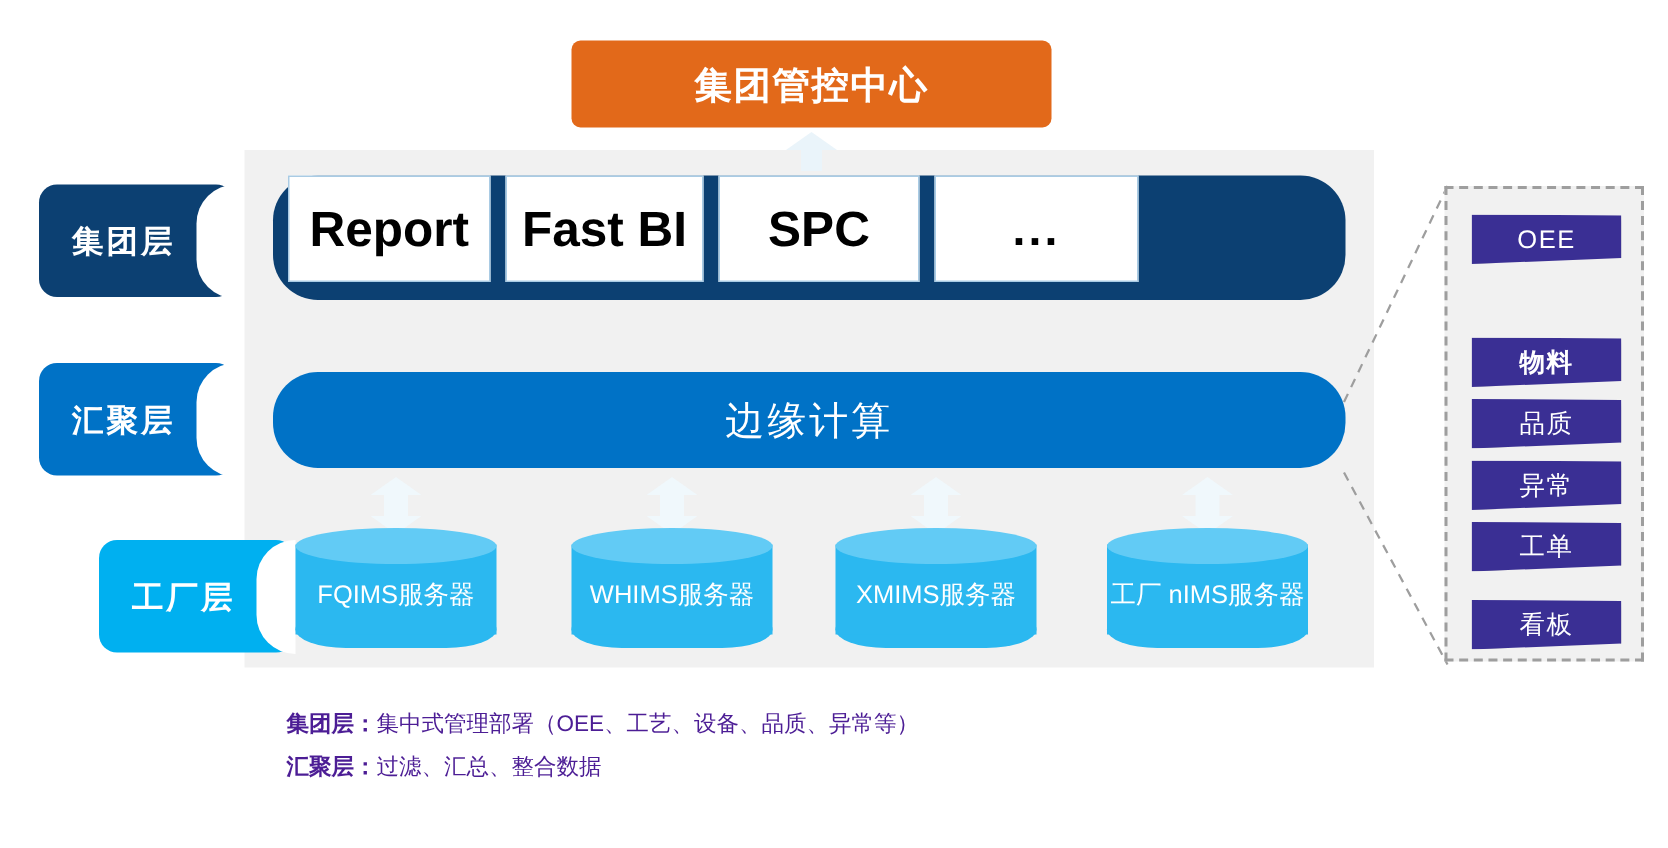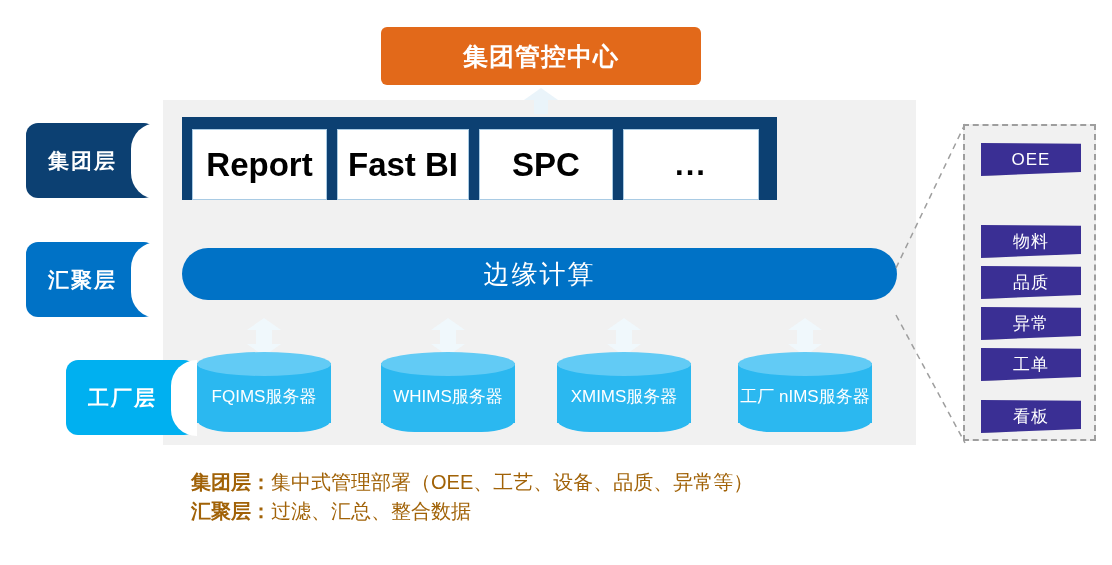--- a/index.html
+++ b/index.html
@@ -59,42 +59,42 @@
     position:absolute;right:-1px;top:50%;transform:translateY(-50%);
     width:26px;height:76px;background:#ffffff;
     border-radius:26px 0 0 26px;
   }
   #layer-tab-group{top:123px;background:#0c4072;}
   #layer-tab-aggregate{top:242px;background:#0072c6;}
   #layer-tab-factory{top:360px;background:#00b0f0;margin-left:40px;}
 
   
   #app-bar{
-    position:absolute;left:182px;top:117px;width:595px;height:83px;
+    position:absolute;left:182px;top:117px;width:715px;height:83px;
     background:#0c4072;
-    display:flex;align-items:flex-end;box-sizing:border-box;padding:0 5px;
+    display:flex;align-items:flex-start;box-sizing:border-box;padding:0 5px;border-radius:30px;
   }
   .app-box{
     height:71px;background:#ffffff;border:1px solid #a9cbe4;
     box-sizing:border-box;margin:0 5px;
     display:flex;align-items:center;justify-content:center;
     color:#000000;font-weight:bold;
   }
   .app-box.big{font-size:33px;}
   .app-box.small{font-size:17px;letter-spacing:1px;}
   .app-box.dots{font-size:31px;letter-spacing:2px;}
   #app-box-report{width:135px;}
   #app-box-fastbi{width:132px;}
   #app-box-spc{width:134px;}
   #app-box-warroom{width:125px;}
   #app-box-more{width:136px;}
 
   
   #edge-bar{
-    position:absolute;left:182px;top:248px;width:715px;height:52px;
+    position:absolute;left:182px;top:248px;width:715px;height:64px;
     background:#0072c6;display:flex;align-items:center;justify-content:center;border-radius:30px;
   }
   #edge-bar .lbl{color:#ffffff;font-size:26px;letter-spacing:2px;}
 
   
   .cyl{position:absolute;top:352px;width:134px;height:82px;}
   .cyl .body{
     position:absolute;left:0;top:11px;width:134px;height:60px;
     background:#2bb8f0;
   }
@@ -130,21 +130,21 @@
     display:flex;align-items:center;justify-content:center;
     color:#ffffff;font-size:17px;letter-spacing:1px;
   }
 
   
   #callout-lines{position:absolute;left:890px;top:100px;width:80px;height:345px;}
 
   
   #legend{
     position:absolute;left:191px;top:468px;width:760px;
-    font-size:20px;color:#a16207;line-height:29px;
+    font-size:15px;color:#4c1d95;line-height:29px;
   }
   #legend .row{white-space:nowrap;}
   #legend .key{font-weight:bold;}
   #legend .val{font-weight:normal;}
 </style>
 </head>
 <body>
 
 <div class="stage">
 
@@ -251,21 +251,21 @@
 
   <svg id="callout-lines" viewBox="0 0 80 345">
     <line x1="6" y1="168" x2="75" y2="24" stroke="#9e9e9e" stroke-width="1.5" stroke-dasharray="6,5"></line>
     <line x1="6" y1="215" x2="75" y2="343" stroke="#9e9e9e" stroke-width="1.5" stroke-dasharray="6,5"></line>
   </svg>
 
   <div id="callout-panel">
     <div class="module-chip" style="top:17px;">
         <span>OEE</span>
       </div>
-    <div class="module-chip" style="top:99px;">
+    <div class="module-chip" style="top:99px;font-weight:bold;">
         <span>物料</span>
       </div>
     <div class="module-chip" style="top:140px;">
         <span>品质</span>
       </div>
     <div class="module-chip" style="top:181px;">
         <span>异常</span>
       </div>
     <div class="module-chip" style="top:222px;">
         <span>工单</span>

